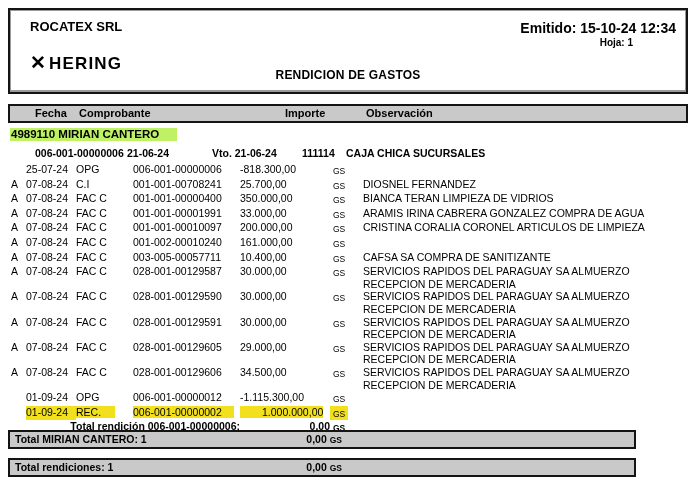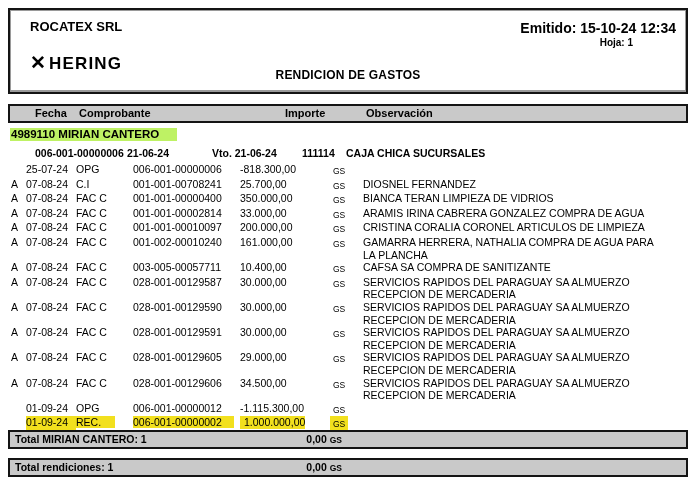--- a/index.html
+++ b/index.html
@@ -33,29 +33,29 @@
   .rows{position:absolute;left:8px;top:163px;width:680px;font-size:10.5px;line-height:12.6px;}
   .row,.total-line{display:grid;grid-template-columns:18px 50px 57px 107px 90px 18px 1fr;}
   .c-flag{padding-left:3px;}
   .c-imp{text-align:left;white-space:nowrap;}
   .c-imp .txt{display:inline-block;}
   .c-gs{font-size:8.5px;padding-left:3px;padding-top:2px;}
   .c-obs{padding-left:15px;white-space:pre-line;}
   .row.hl .c-fecha{background:var(--hl);}
   .row.hl .c-tipo .txt{background:var(--hl);padding-right:14px;}
   .row.hl .c-comp .txt{background:var(--hl);padding-right:12px;}
-  .row.hl .c-imp .txt{background:var(--hl);padding-left:4px;}
+  .row.hl .c-imp .txt{background:var(--hl);padding-left:22px;}
   .row.hl .c-gs{background:var(--hl);}
   .total-line{font-weight:bold;}
   .tl-label{grid-column:1/5;text-align:right;white-space:nowrap;}
   .tl-imp{grid-column:5;text-align:right;}
   .tl-gs{grid-column:6;font-size:8.5px;padding-left:3px;padding-top:2px;}
 
   
-  .bar{position:absolute;left:8px;width:680px;height:19px;box-sizing:border-box;background:var(--bar);
+  .bar{position:absolute;left:8px;width:628px;height:19px;box-sizing:border-box;background:var(--bar);
        border:2px solid #141414;font-size:10.5px;font-weight:bold;}
   .bar-1{top:430px;} .bar-2{top:458px;}
   .bar .lbl{position:absolute;left:5px;top:1px;}
   .bar .amt{position:absolute;left:232px;top:1px;width:100px;text-align:right;}
   .bar .gs{font-size:8.5px;}
 </style>
 </head>
 <body>
 
 <div class="page">
@@ -116,21 +116,21 @@
     <span class="c-comp"><span class="txt">001-001-00000400</span></span>
     <span class="c-imp"><span class="txt">350.000,00</span></span>
     <span class="c-gs">GS</span>
     <span class="c-obs">BIANCA TERAN LIMPIEZA DE VIDRIOS</span>
   </div>
 
   <div class="row">
     <span class="c-flag">A</span>
     <span class="c-fecha">07-08-24</span>
     <span class="c-tipo"><span class="txt">FAC C</span></span>
-    <span class="c-comp"><span class="txt">001-001-00002814</span></span>
+    <span class="c-comp"><span class="txt">001-001-00001991</span></span>
     <span class="c-imp"><span class="txt">33.000,00</span></span>
     <span class="c-gs">GS</span>
     <span class="c-obs">ARAMIS IRINA CABRERA GONZALEZ COMPRA DE AGUA</span>
   </div>
 
   <div class="row">
     <span class="c-flag">A</span>
     <span class="c-fecha">07-08-24</span>
     <span class="c-tipo"><span class="txt">FAC C</span></span>
     <span class="c-comp"><span class="txt">001-001-00010097</span></span>
@@ -139,22 +139,20 @@
     <span class="c-obs">CRISTINA CORALIA CORONEL ARTICULOS DE LIMPIEZA</span>
   </div>
 
   <div class="row">
     <span class="c-flag">A</span>
     <span class="c-fecha">07-08-24</span>
     <span class="c-tipo"><span class="txt">FAC C</span></span>
     <span class="c-comp"><span class="txt">001-002-00010240</span></span>
     <span class="c-imp"><span class="txt">161.000,00</span></span>
     <span class="c-gs">GS</span>
-    <span class="c-obs">GAMARRA HERRERA, NATHALIA COMPRA DE AGUA PARA
-LA PLANCHA</span>
   </div>
 
   <div class="row">
     <span class="c-flag">A</span>
     <span class="c-fecha">07-08-24</span>
     <span class="c-tipo"><span class="txt">FAC C</span></span>
     <span class="c-comp"><span class="txt">003-005-00057711</span></span>
     <span class="c-imp"><span class="txt">10.400,00</span></span>
     <span class="c-gs">GS</span>
     <span class="c-obs">CAFSA SA COMPRA DE SANITIZANTE</span>

